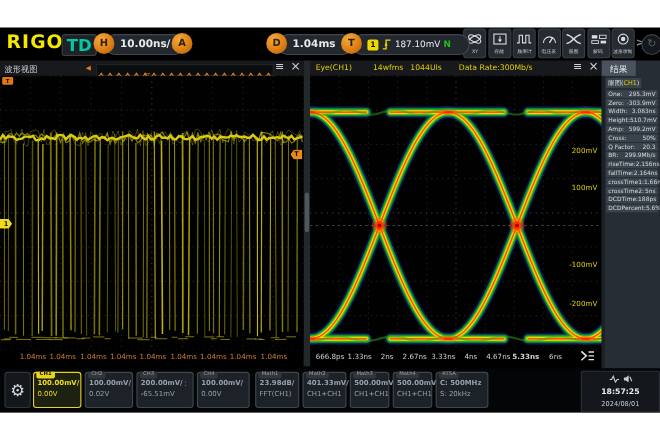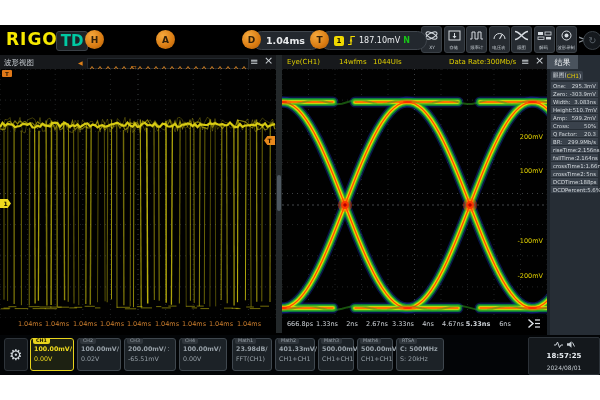--- a/index.html
+++ b/index.html
@@ -67,20 +67,23 @@
 </style>
 </head>
 <body>
 
 <div class="scope">
 
   <div class="abs logo" style="left:6px;top:4px;">RIGOL</div>
   <div class="abs td-btn" style="left:56px;top:6px;">TD</div>
 
   <div class="abs knob" style="left:85px;top:5px;">H</div>
+  <div class="abs pill" style="left:95px;top:6px;width:58px;height:17px;padding-left:13px;font-size:9.5px;font-weight:bold;">
+    <span>10.00ns/</span>
+  </div>
 
   <div class="abs knob" style="left:156px;top:5px;">A</div>
 
   <div class="abs knob" style="left:242px;top:5px;">D</div>
   <div class="abs pill" style="left:252px;top:6px;width:54px;height:17px;padding-left:13px;font-size:9.5px;font-weight:bold;">
     <span>1.04ms</span>
   </div>
 
   <div class="abs knob" style="left:310px;top:5px;">T</div>
   <div class="abs pill" style="left:320px;top:6px;width:92px;height:17px;padding-left:13px;gap:3px;">
@@ -158,21 +161,21 @@
       </svg>
   </div>
   <span class="abs" style="left:131px;top:40px;font-size:7px;color:#de8018;">▽</span>
   <span class="abs hicon" style="left:250px;top:32px;">≡</span>
   <span class="abs hicon" style="left:264px;top:31px;font-size:11px;">×</span>
 
   <div class="abs hdr" style="left:282px;top:30px;width:265px;"></div>
   <span class="abs eyehdr" style="left:287px;top:33px;">Eye(CH1)</span>
   <span class="abs eyehdr" style="left:339px;top:33px;">14wfms</span>
   <span class="abs eyehdr" style="left:373px;top:33px;">1044UIs</span>
-  <span class="abs eyehdr" style="left:417px;top:33px;margin-left:32px;">Data Rate:300Mb/s</span>
+  <span class="abs eyehdr" style="left:417px;top:33px;">Data Rate:300Mb/s</span>
   <span class="abs hicon" style="left:521px;top:32px;">≡</span>
   <span class="abs hicon" style="left:535px;top:31px;font-size:11px;">×</span>
 
   <div class="abs divider" style="left:276px;top:30px;width:6px;height:278px;">
     <div class="divhandle" style="position:absolute;left:1px;top:120px;width:4px;height:36px;"></div>
   </div>
 
   <svg id="wave-svg" class="abs grat" style="left:0;top:44px;" width="276" height="249">
       <line x1="0" y1="0" x2="0" y2="249" stroke="#232527" stroke-width="1" stroke-dasharray="1 4"></line>
       <line x1="27.6" y1="0" x2="27.6" y2="249" stroke="#232527" stroke-width="1" stroke-dasharray="1 4"></line>

